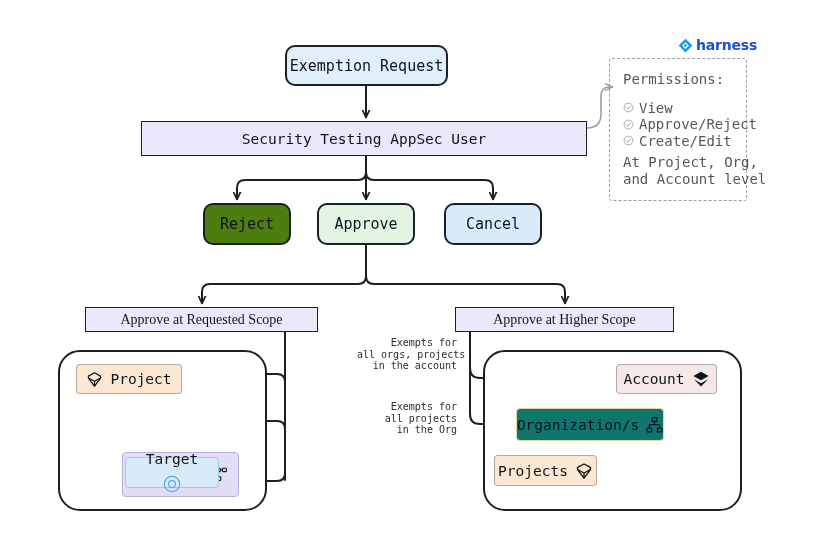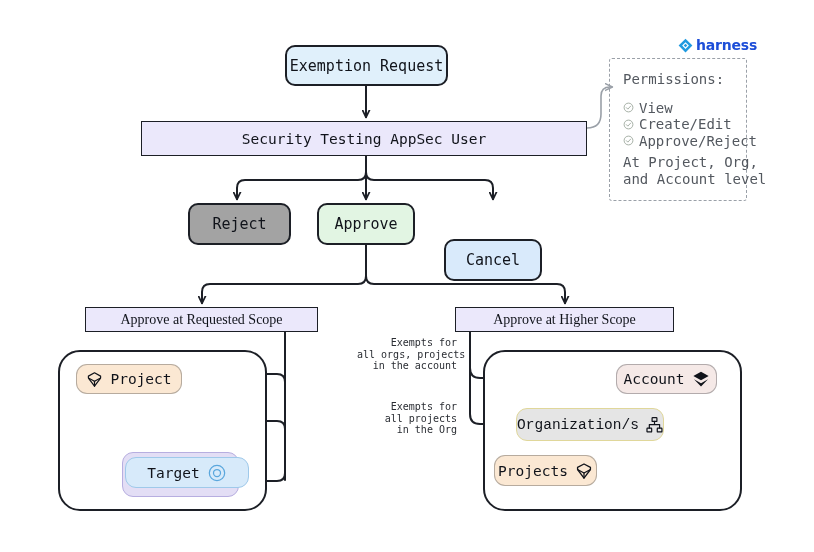--- a/index.html
+++ b/index.html
@@ -12,46 +12,46 @@
   .node{position:absolute;box-sizing:border-box;display:flex;align-items:center;
         justify-content:center;gap:7px;color:#10131a;white-space:nowrap;}
 
   
   .exemption{left:285px;top:45px;width:163px;height:41px;background:#e0f0fb;
              border:2px solid #1c1f26;border-radius:10px;font-size:15px;}
   .userbar{left:141px;top:121px;width:446px;height:35px;background:#ebe8fb;
            border:1.6px solid #1c1f26;font-size:14.5px;}
 
   .act{top:203px;height:42px;border:2px solid #1c1f26;border-radius:10px;font-size:15px;}
-  .act-reject{left:188px;width:103px;background:#a3a3a3;}
+  .act-reject{left:203px;width:88px;background:#4d7c0f;}
   .act-approve{left:317px;width:98px;background:#e2f5e3;}
-  .act-cancel{left:444px;width:98px;background:#d9eafb;margin-top:36px;}
+  .act-cancel{left:444px;width:98px;background:#d9eafb;}
 
   .scope{top:307px;height:25px;background:#ebe8fb;border:1.6px solid #1c1f26;font-size:14px;font-family:Liberation Serif, serif;}
   .scope-req{left:85px;width:233px;}
   .scope-high{left:455px;width:219px;}
 
   
   .panel{position:absolute;border:2.2px solid #1c1f26;border-radius:22px;background:#fff;}
   .panel-left{left:58px;top:350px;width:205px;height:157px;}
   .panel-right{left:483px;top:350px;width:255px;height:157px;}
 
   
   .leaf{position:absolute;box-sizing:border-box;display:flex;align-items:center;
-        justify-content:center;gap:7px;border-radius:11px;font-size:14.5px;color:#10131a;
+        justify-content:center;gap:7px;border-radius:4px;font-size:14.5px;color:#10131a;
         white-space:nowrap;border:1.2px solid rgba(28,31,38,.30);}
   .l-project{left:76px;top:364px;width:106px;height:30px;background:#fbe8d3;}
   .l-pipeline{left:122px;top:413px;width:117px;height:45px;background:#e3def5;
               border-color:#b7aee0;margin-top:39px;}
-  .l-target{left:125px;top:457px;width:124px;height:31px;background:#d7eafa;
-            border-color:#9fc9ea;}
+  .l-target{left:125px;top:457px;width:94px;height:31px;background:#d7eafa;
+            border-color:#9fc9ea;flex-direction:column;}
 
   .l-account{left:616px;top:364px;width:101px;height:30px;background:#f5e9e7;}
-  .l-org{left:516px;top:408px;width:148px;height:33px;background:#e5e5e5;
-         border-color:#e0d79a;font-family:Liberation Mono, monospace;}
+  .l-org{left:516px;top:408px;width:148px;height:33px;background:#0f766e;
+         border-color:#e0d79a;}
   .l-projects{left:494px;top:455px;width:103px;height:31px;background:#fbe8d3;}
 
   
   .anno{position:absolute;font-size:10px;line-height:11.6px;color:#2a2d33;
         text-align:right;white-space:pre;}
   .anno-a{left:357px;top:337px;width:100px;}
   .anno-b{left:357px;top:401px;width:100px;}
 
   
   .perm{position:absolute;left:609px;top:58px;width:138px;height:143px;
@@ -148,31 +148,31 @@
       <span>View</span>
     </div>
 
     <div class="prow">
       <span class="ico">
         <svg width="11" height="11" viewBox="0 0 20 20">
           <circle cx="10" cy="10" r="8" fill="none" stroke="#8c9a8c" stroke-width="1.4"></circle>
           <path d="M6 10.2 L8.8 13 L14 7.4" fill="none" stroke="#8c9a8c" stroke-width="1.4" stroke-linecap="round" stroke-linejoin="round"></path>
         </svg>
       </span>
-      <span>Create/Edit</span>
+      <span>Approve/Reject</span>
     </div>
 
     <div class="prow">
       <span class="ico">
         <svg width="11" height="11" viewBox="0 0 20 20">
           <circle cx="10" cy="10" r="8" fill="none" stroke="#8c9a8c" stroke-width="1.4"></circle>
           <path d="M6 10.2 L8.8 13 L14 7.4" fill="none" stroke="#8c9a8c" stroke-width="1.4" stroke-linecap="round" stroke-linejoin="round"></path>
         </svg>
       </span>
-      <span>Approve/Reject</span>
+      <span>Create/Edit</span>
     </div>
 
     <div class="pfoot" style="white-space:pre">At Project, Org,
 and Account level</div>
   </div>
 
   <div class="node exemption">Exemption Request</div>
 
   <div class="node userbar">Security Testing AppSec User</div>
 

